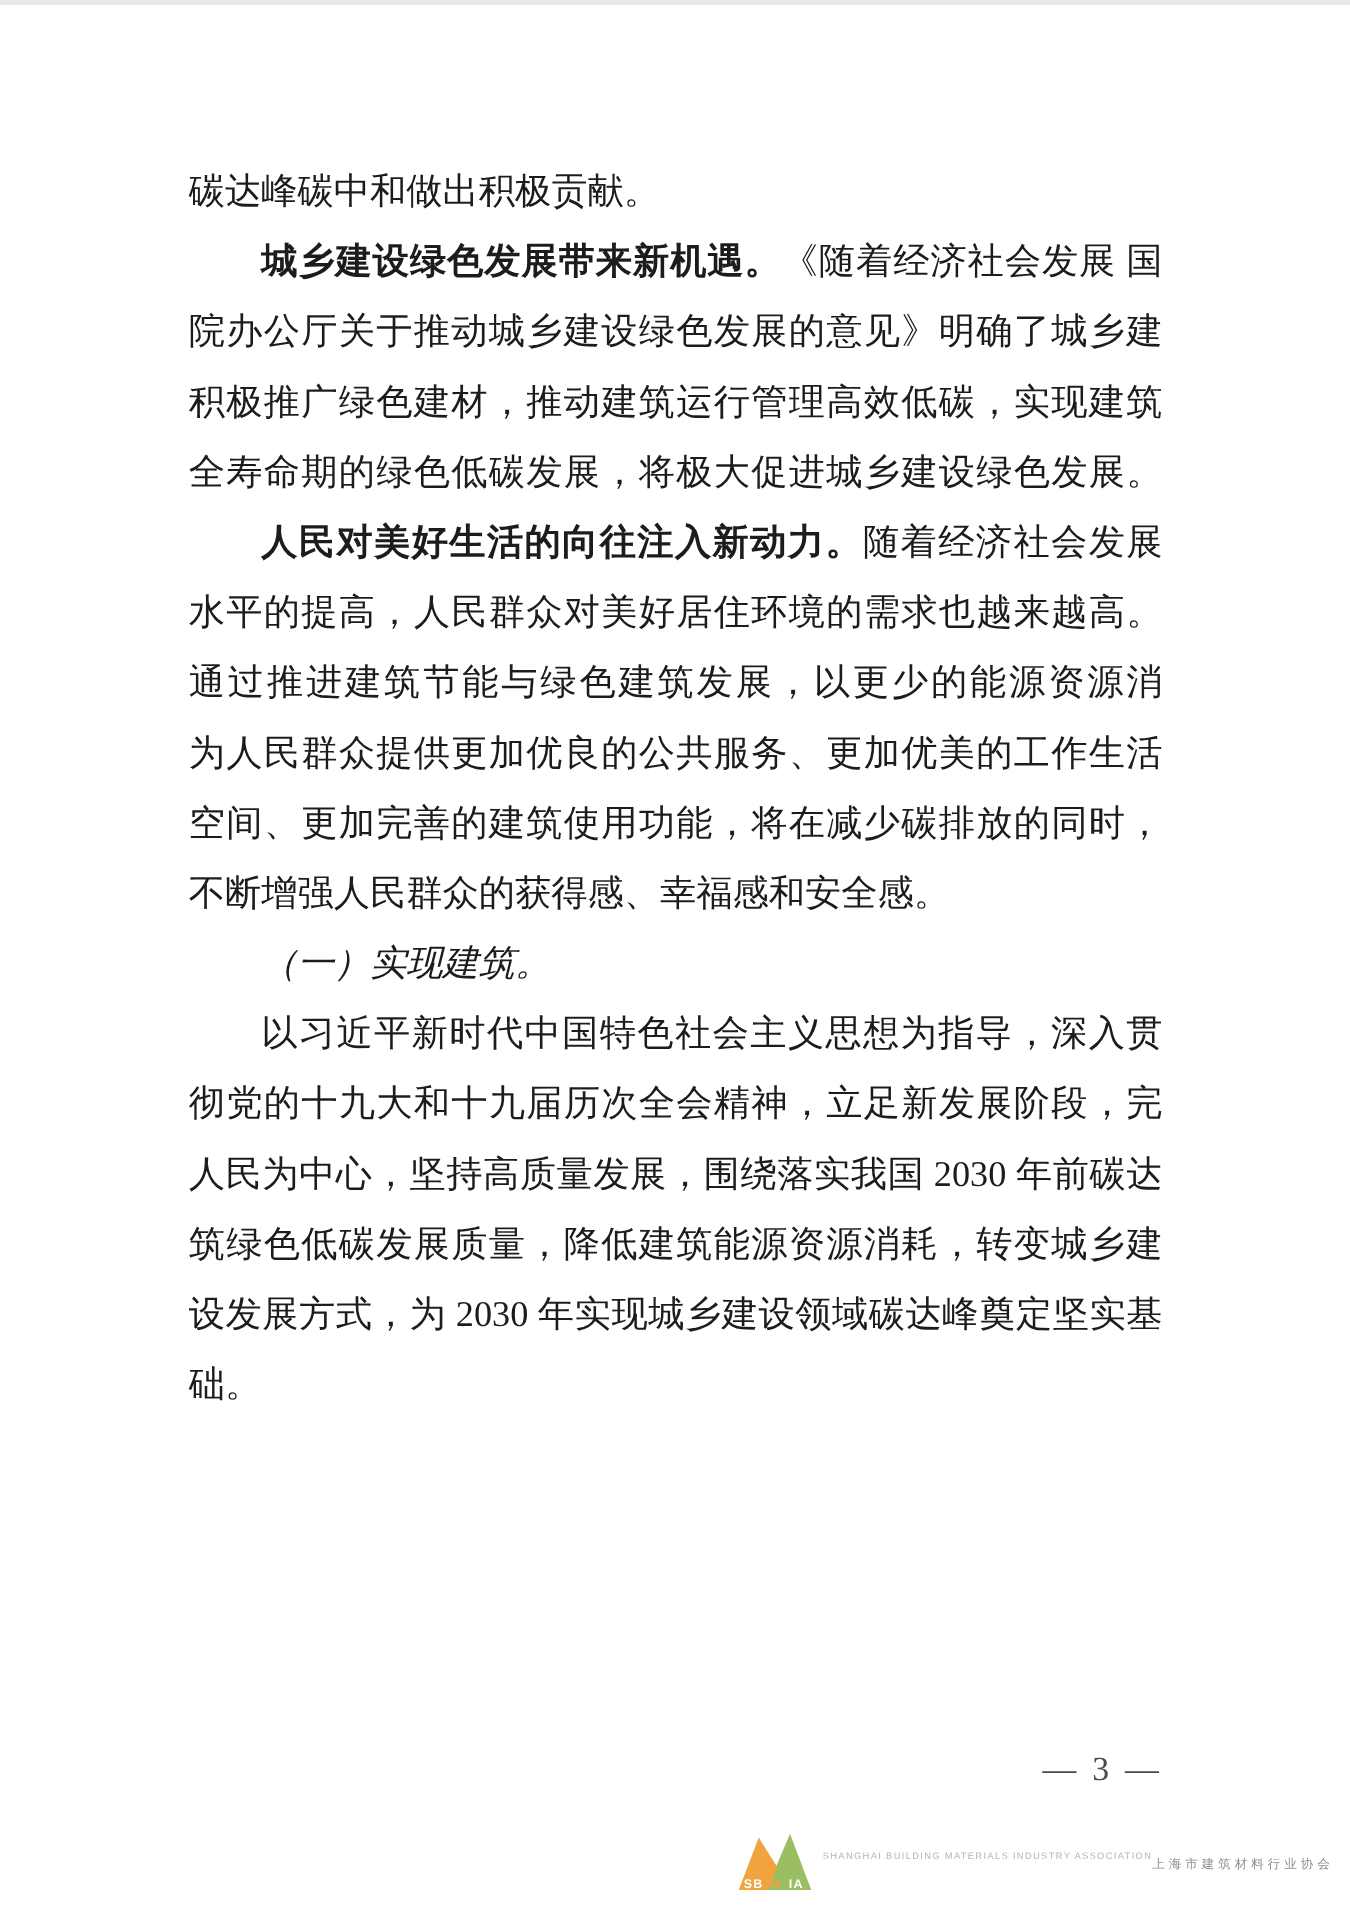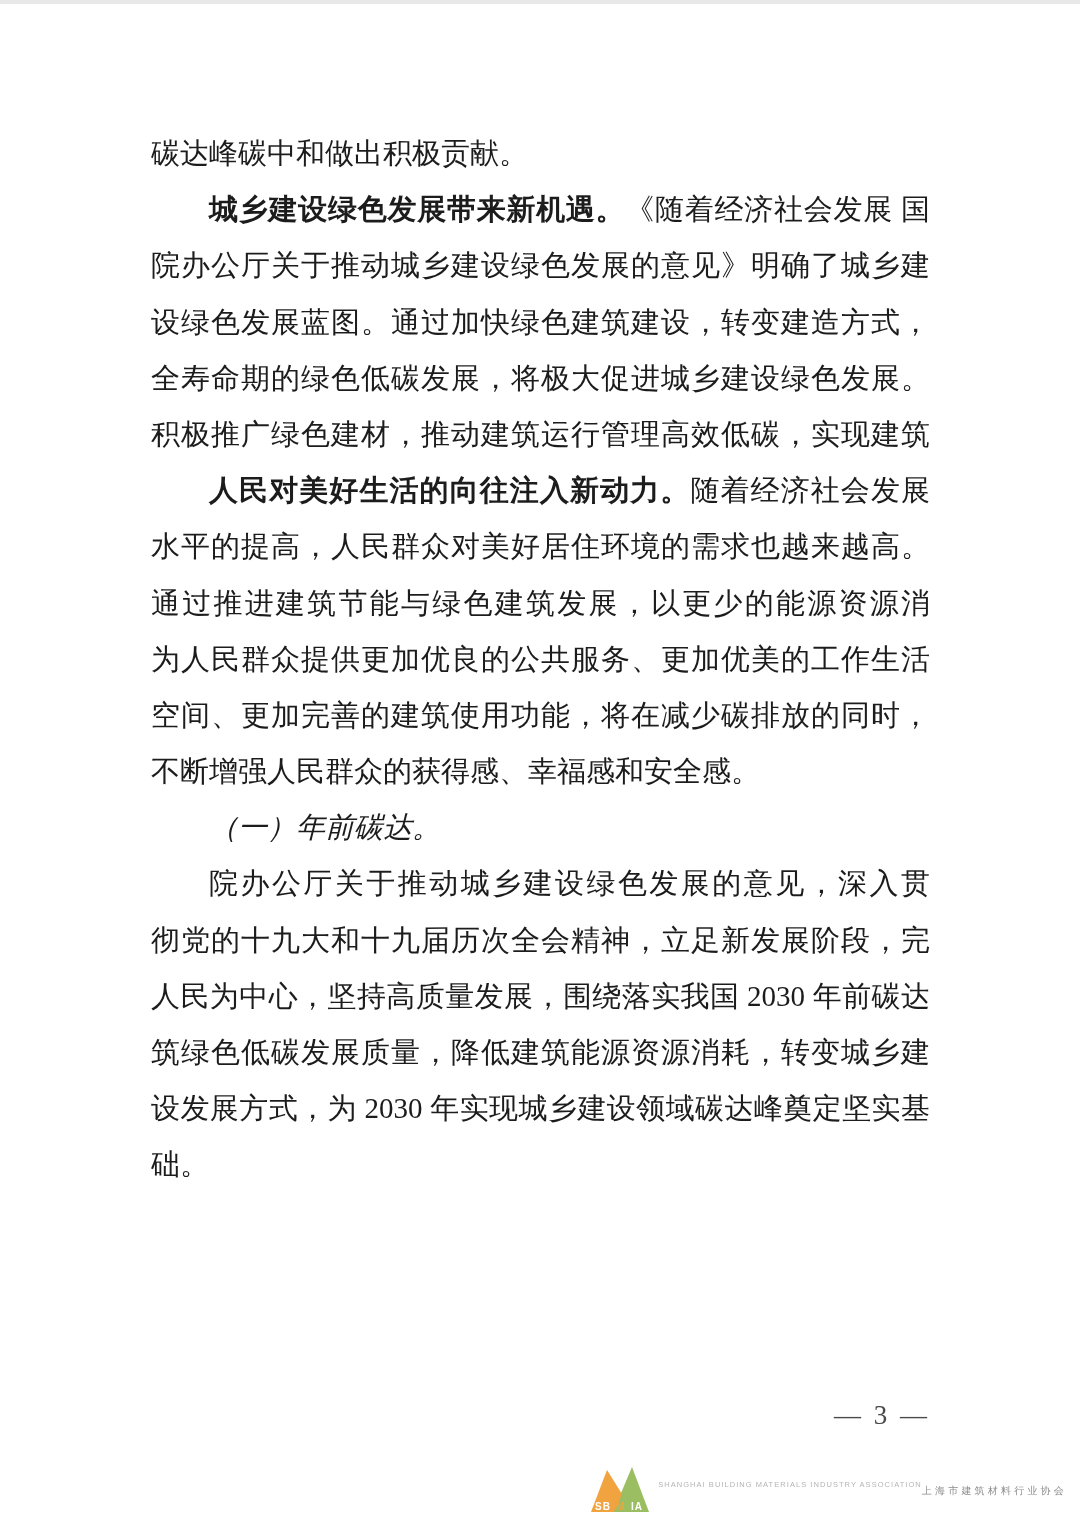--- a/index.html
+++ b/index.html
@@ -72,31 +72,30 @@
 </style>
 </head>
 <body>
 
 <div class="page">
 
   <div class="text-block">
       <div class="line"><span class="seg-normal">碳达峰碳中和做出积极贡献。</span></div>
       <div class="line indent justify"><span class="seg-bold">城乡建设绿色发展带来新机遇。</span><span class="seg-normal">《随着经济社会发展 国务</span></div>
       <div class="line justify"><span class="seg-normal">院办公厅关于推动城乡建设绿色发展的意见》明确了城乡建</span></div>
-      <div class="line justify"><span class="seg-normal">设绿色发展蓝图。通过加快绿色建筑建设，转变建造方式，</span></div>
+      <div class="line justify"><span class="seg-normal">积极推广绿色建材，推动建筑运行管理高效低碳，实现建筑</span></div>
       <div class="line justify"><span class="seg-normal">全寿命期的绿色低碳发展，将极大促进城乡建设绿色发展。</span></div>
-      <div class="line justify"><span class="seg-normal">积极推广绿色建材，推动建筑运行管理高效低碳，实现建筑</span></div>
       <div class="line indent justify"><span class="seg-bold">人民对美好生活的向往注入新动力。</span><span class="seg-normal">随着经济社会发展</span></div>
       <div class="line justify"><span class="seg-normal">水平的提高，人民群众对美好居住环境的需求也越来越高。</span></div>
       <div class="line justify"><span class="seg-normal">通过推进建筑节能与绿色建筑发展，以更少的能源资源消耗，</span></div>
       <div class="line justify"><span class="seg-normal">为人民群众提供更加优良的公共服务、更加优美的工作生活</span></div>
       <div class="line justify"><span class="seg-normal">空间、更加完善的建筑使用功能，将在减少碳排放的同时，</span></div>
       <div class="line"><span class="seg-normal">不断增强人民群众的获得感、幸福感和安全感。</span></div>
-      <div class="line indent"><span class="seg-kaiti">（一）年前碳达。</span></div>
-      <div class="line indent justify"><span class="seg-normal">院办公厅关于推动城乡建设绿色发展的意见，深入贯</span></div>
+      <div class="line indent"><span class="seg-kaiti">（一）实现建筑。</span></div>
+      <div class="line indent justify"><span class="seg-normal">以习近平新时代中国特色社会主义思想为指导，深入贯</span></div>
       <div class="line justify"><span class="seg-normal">彻党的十九大和十九届历次全会精神，立足新发展阶段，完</span></div>
       <div class="line justify"><span class="seg-normal">人民为中心，坚持高质量发展，围绕落实我国 2030 年前碳达</span></div>
       <div class="line justify"><span class="seg-normal">筑绿色低碳发展质量，降低建筑能源资源消耗，转变城乡建</span></div>
       <div class="line justify"><span class="seg-normal">设发展方式，为 2030 年实现城乡建设领域碳达峰奠定坚实基</span></div>
       <div class="line"><span class="seg-normal">础。</span></div>
     </div>
 
   <div class="page-number">— 3 —</div>
 
   <div class="footer-logo">

